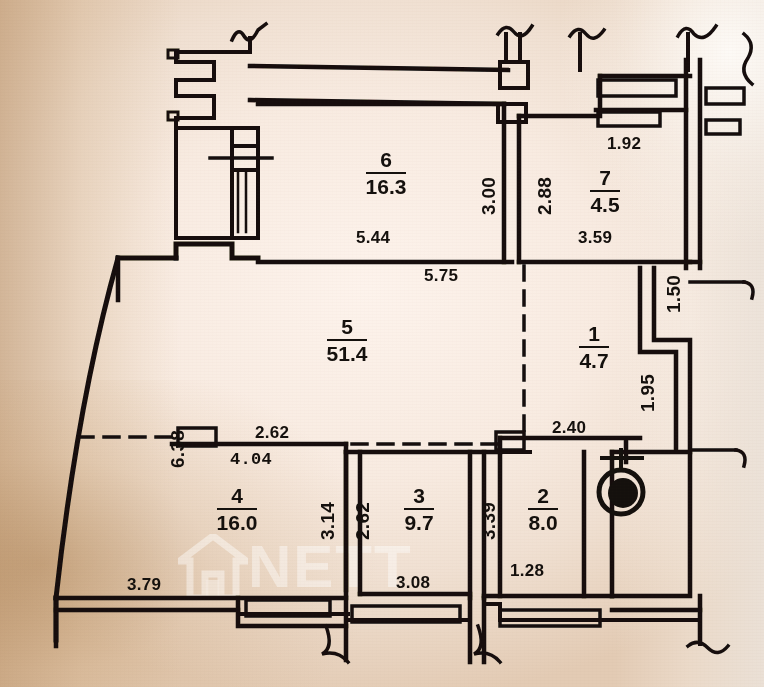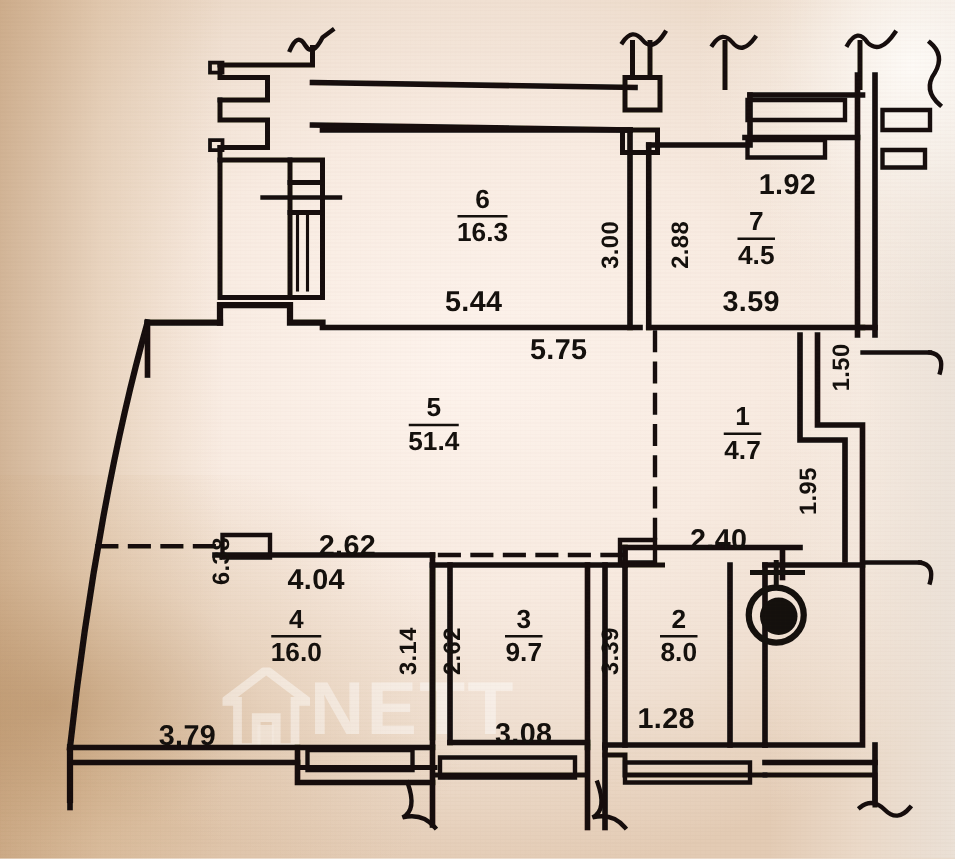--- a/index.html
+++ b/index.html
@@ -61,21 +61,21 @@
     inset: 0;
   }
   .lbl {
     position: absolute;
     color: #14100d;
     font-family: "Liberation Sans", sans-serif;
     white-space: nowrap;
     letter-spacing: 0.3px;
   }
   .dim {
-    font-size: 23px;
+    font-size: 17px;
     font-weight: 700;
   }
   .dim-v {
     font-size: 19px;
     font-weight: 700;
     transform-origin: left top;
     transform: rotate(-90deg);
   }
   .room-num {
     font-size: 21px;
@@ -356,21 +356,21 @@
   <div class="room-box" style="left:518px; top:484px; width:50px;">
     <div class="room-num">2</div>
     <div class="room-area">8.0</div>
   </div>
 
   <div class="lbl dim" style="left:607px; top:134px;">1.92</div>
   <div class="lbl dim" style="left:356px; top:228px;">5.44</div>
   <div class="lbl dim" style="left:578px; top:228px;">3.59</div>
   <div class="lbl dim" style="left:424px; top:266px;">5.75</div>
   <div class="lbl dim" style="left:255px; top:423px;">2.62</div>
-  <div class="lbl dim" style="left:230px; top:450px;">4.04</div>
+  <div class="lbl dim" style="left:230px; top:450px;font-family:Liberation Mono, monospace;">4.04</div>
   <div class="lbl dim" style="left:552px; top:418px;">2.40</div>
   <div class="lbl dim" style="left:396px; top:573px;">3.08</div>
   <div class="lbl dim" style="left:510px; top:561px;">1.28</div>
   <div class="lbl dim" style="left:127px; top:575px;">3.79</div>
 
   <div class="lbl dim-v" style="left:478px; top:215px;">3.00</div>
   <div class="lbl dim-v" style="left:534px; top:215px;">2.88</div>
   <div class="lbl dim-v" style="left:663px; top:313px;">1.50</div>
   <div class="lbl dim-v" style="left:637px; top:412px;">1.95</div>
   <div class="lbl dim-v" style="left:167px; top:468px;">6.38</div>

